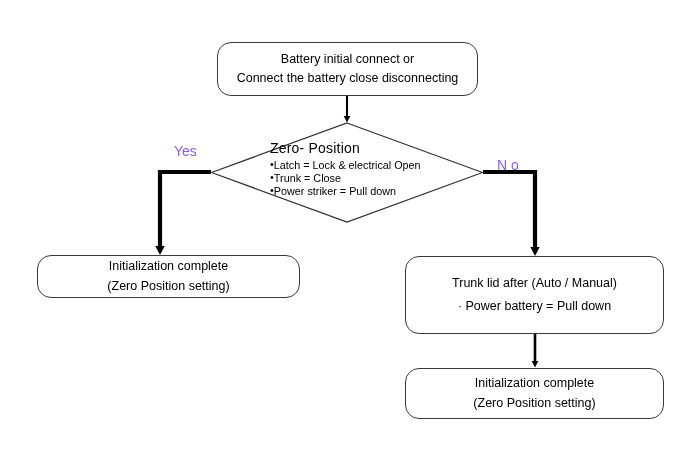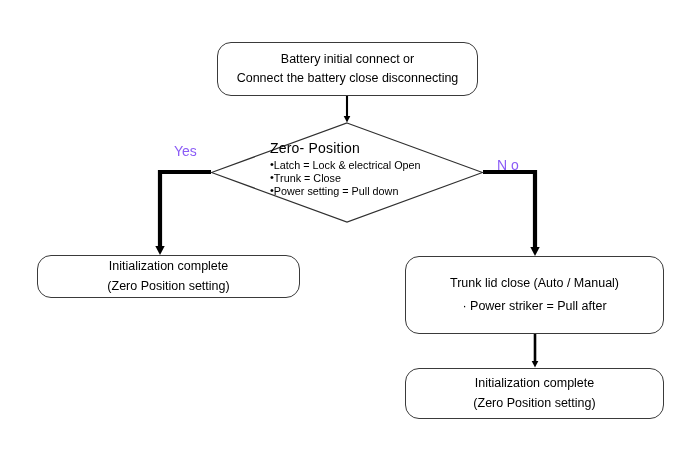--- a/index.html
+++ b/index.html
@@ -139,36 +139,36 @@
     </svg>
     <div id="decision-text">
       <div id="decision-title">Zero- Position</div>
       <div class="bullet-line">
         <span class="bul">•</span><span>Latch = Lock &amp; electrical Open</span>
       </div>
       <div class="bullet-line">
         <span class="bul">•</span><span>Trunk = Close</span>
       </div>
       <div class="bullet-line">
-        <span class="bul">•</span><span>Power setting = Pull down</span>
+        <span class="bul">•</span><span>Power striker = Pull down</span>
       </div>
     </div>
   </div>
 
   <div class="branch-label" id="label-yes">Yes</div>
   <div class="branch-label" id="label-no">N o</div>
 
   <div class="node" id="node-init-left">
     <div class="line">Initialization complete</div>
     <div class="line">(Zero Position setting)</div>
   </div>
 
   <div class="node" id="node-trunk-close">
-    <div class="line">Trunk lid close (Auto / Manual)</div>
-    <div class="line">· Power striker = Pull after</div>
+    <div class="line">Trunk lid after (Auto / Manual)</div>
+    <div class="line">· Power battery = Pull down</div>
   </div>
 
   <div class="node" id="node-init-right">
     <div class="line">Initialization complete</div>
     <div class="line">(Zero Position setting)</div>
   </div>
 
 </div>
 
 </body></html>

